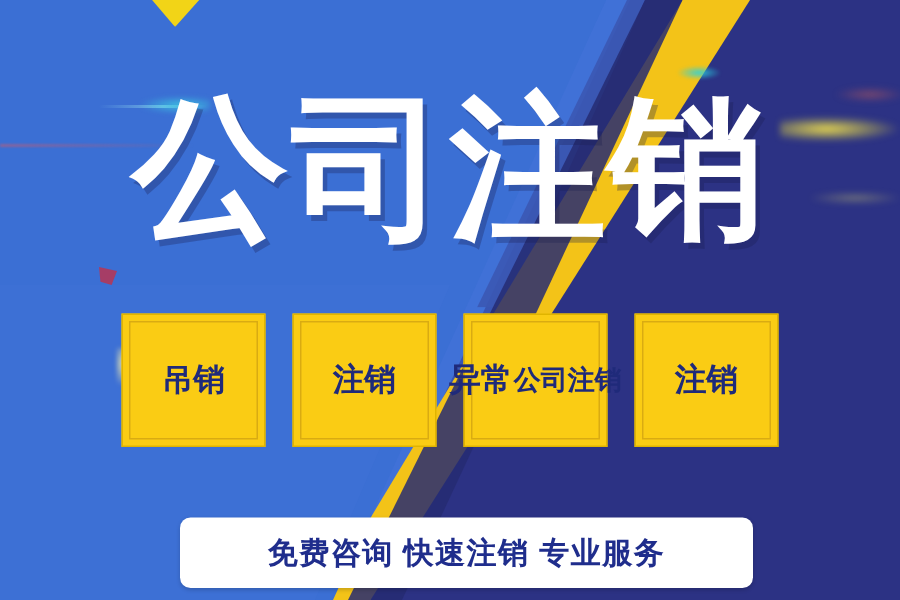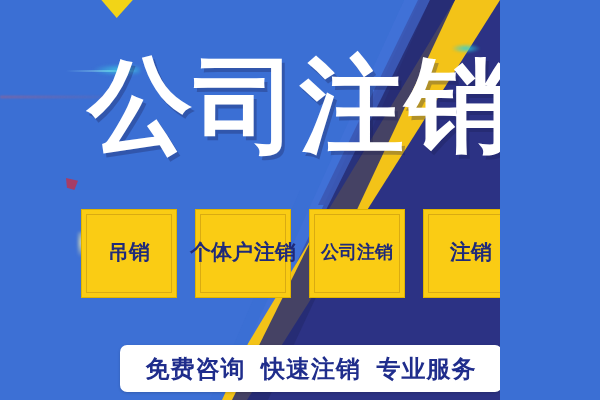--- a/index.html
+++ b/index.html
@@ -4,24 +4,23 @@
 <style>
   * { margin:0; padding:0; box-sizing:border-box; }
   html,body { width:600px; height:400px; }
   body {
     font-family:"Liberation Sans","DejaVu Sans",sans-serif;
     overflow:hidden;
     background:#3b6fd4;
   }
   .poster {
     position:relative;
-    width:500px; height:400px;
+    width:600px; height:400px;
     overflow:hidden;
     background:#4d7c0f;
-    font-family:Liberation Mono, monospace;
   }
   
   .bg-base {
     position:absolute; inset:0;
     background:#3b6fd4;
   }
   .bg-navy {
     position:absolute; inset:0;
     background:#2c3284;
     clip-path:polygon(420px 0, 600px 0, 600px 400px, 232px 400px);
@@ -177,21 +176,21 @@
     border-radius:7px;
     display:flex;
     align-items:center;
     justify-content:center;
     z-index:8;
     box-shadow:0 1px 3px rgba(0,0,0,.18);
   }
   .banner-text {
     color:#1f2d8c;
     font-weight:bold;
-    font-size:24px;
+    font-size:20px;
     letter-spacing:1px;
     white-space:nowrap;
   }
 </style>
 </head>
 <body>
 
 <div class="poster">
 
   <div class="bg-base"></div>
@@ -220,27 +219,27 @@
   <div class="cat-row">
 
     <div class="cat-box">
       <div class="cat-inner">
         <div class="cat-line">吊销</div>
       </div>
     </div>
 
     <div class="cat-box">
       <div class="cat-inner">
-        <div class="cat-line">个体户</div>
         <div class="cat-line">注销</div>
       </div>
     </div>
 
     <div class="cat-box">
       <div class="cat-inner">
+        <div class="cat-line">异常</div>
         <div class="cat-line small">公司注销</div>
       </div>
     </div>
 
     <div class="cat-box">
       <div class="cat-inner">
         <div class="cat-line">注销</div>
       </div>
     </div>
 

